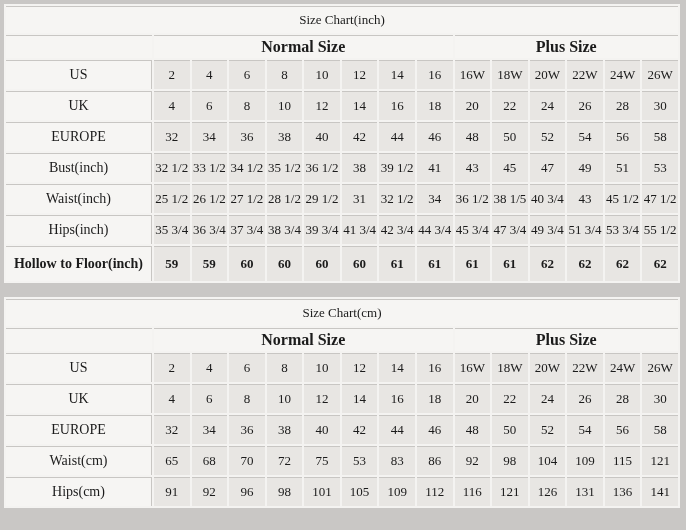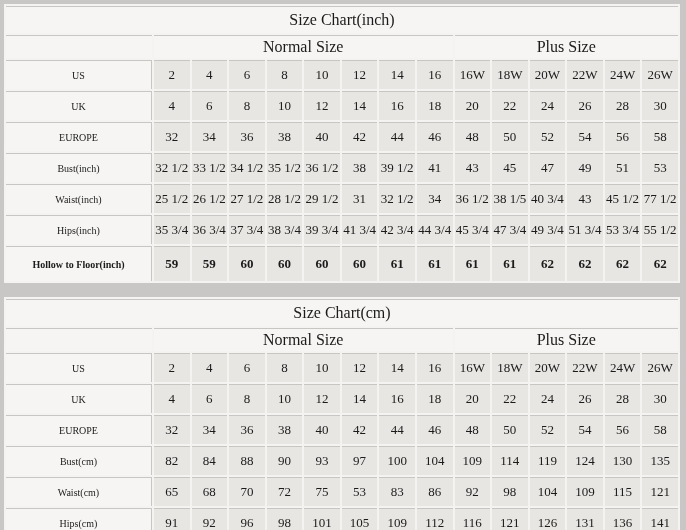--- a/index.html
+++ b/index.html
@@ -23,31 +23,32 @@
   td {
     text-align: center;
     vertical-align: middle;
     border-top: 1px solid var(--hairline, #c8c6c3);
     overflow: hidden;
     white-space: nowrap;
   }
   td.title-cell {
     background: var(--header-bg, #f6f5f3);
     height: 24px;
-    font-size: 16px;
+    font-size: 13px;
     margin-top: 46px;
   }
   td.group-cell, td.blank-cell {
     background: var(--header-bg, #f6f5f3);
     height: 20px;
     font-size: 16px;
+    font-weight: bold;
   }
   td.label-cell {
     background: var(--header-bg, #f6f5f3);
-    font-size: 10px;
+    font-size: 14px;
     border-right: 1px solid var(--hairline, #c8c6c3);
   }
   td.value-cell {
     background: var(--cell-bg, #e8e6e3);
     font-size: 13px;
   }
   tr.body-row td { height: 26px; }
   tr.last-row td { height: 32px; font-weight: bold; }
 </style>
 </head>
@@ -157,21 +158,21 @@
           <td class="value-cell">28 1/2</td>
           <td class="value-cell">29 1/2</td>
           <td class="value-cell">31</td>
           <td class="value-cell">32 1/2</td>
           <td class="value-cell">34</td>
           <td class="value-cell">36 1/2</td>
           <td class="value-cell">38 1/5</td>
           <td class="value-cell">40 3/4</td>
           <td class="value-cell">43</td>
           <td class="value-cell">45 1/2</td>
-          <td class="value-cell">77 1/2</td>
+          <td class="value-cell">47 1/2</td>
         </tr>
         <tr class="body-row">
           <td class="label-cell">Hips(inch)</td>
           <td class="value-cell">35 3/4</td>
           <td class="value-cell">36 3/4</td>
           <td class="value-cell">37 3/4</td>
           <td class="value-cell">38 3/4</td>
           <td class="value-cell">39 3/4</td>
           <td class="value-cell">41 3/4</td>
           <td class="value-cell">42 3/4</td>
@@ -275,37 +276,20 @@
           <td class="value-cell">44</td>
           <td class="value-cell">46</td>
           <td class="value-cell">48</td>
           <td class="value-cell">50</td>
           <td class="value-cell">52</td>
           <td class="value-cell">54</td>
           <td class="value-cell">56</td>
           <td class="value-cell">58</td>
         </tr>
         <tr class="body-row">
-          <td class="label-cell">Bust(cm)</td>
-          <td class="value-cell">82</td>
-          <td class="value-cell">84</td>
-          <td class="value-cell">88</td>
-          <td class="value-cell">90</td>
-          <td class="value-cell">93</td>
-          <td class="value-cell">97</td>
-          <td class="value-cell">100</td>
-          <td class="value-cell">104</td>
-          <td class="value-cell">109</td>
-          <td class="value-cell">114</td>
-          <td class="value-cell">119</td>
-          <td class="value-cell">124</td>
-          <td class="value-cell">130</td>
-          <td class="value-cell">135</td>
-        </tr>
-        <tr class="body-row">
           <td class="label-cell">Waist(cm)</td>
           <td class="value-cell">65</td>
           <td class="value-cell">68</td>
           <td class="value-cell">70</td>
           <td class="value-cell">72</td>
           <td class="value-cell">75</td>
           <td class="value-cell">53</td>
           <td class="value-cell">83</td>
           <td class="value-cell">86</td>
           <td class="value-cell">92</td>

